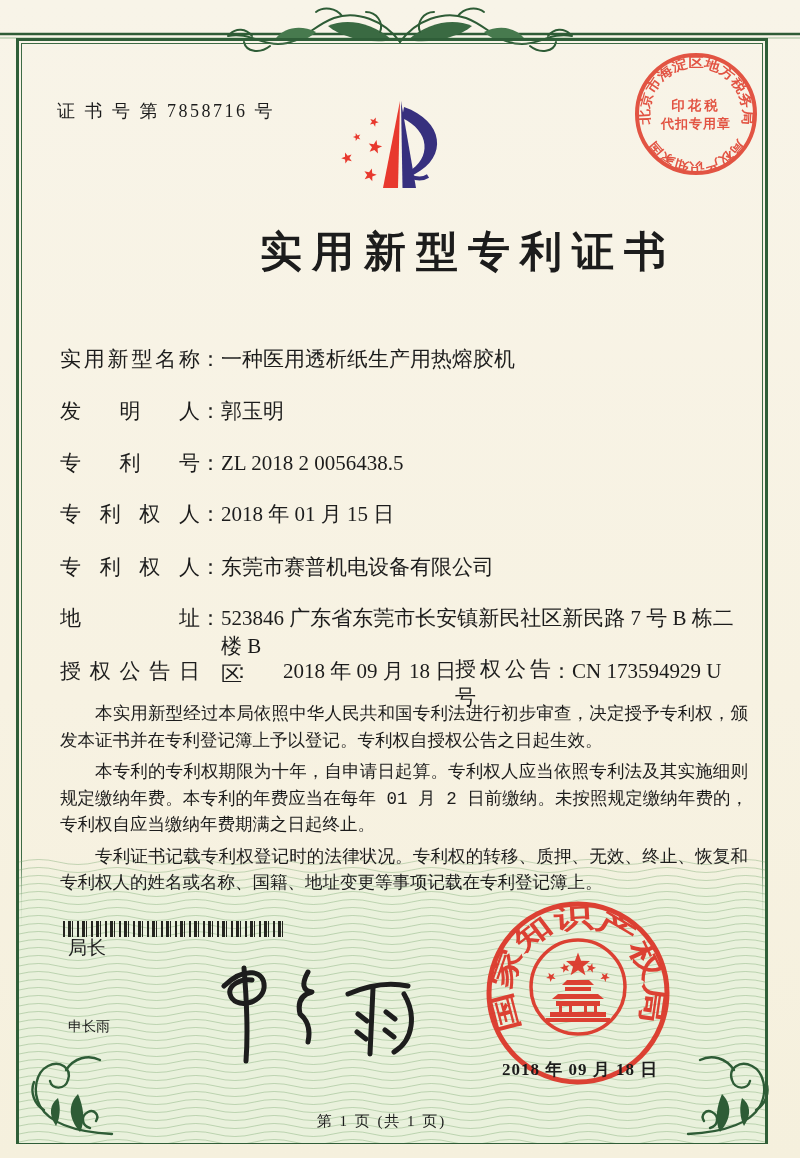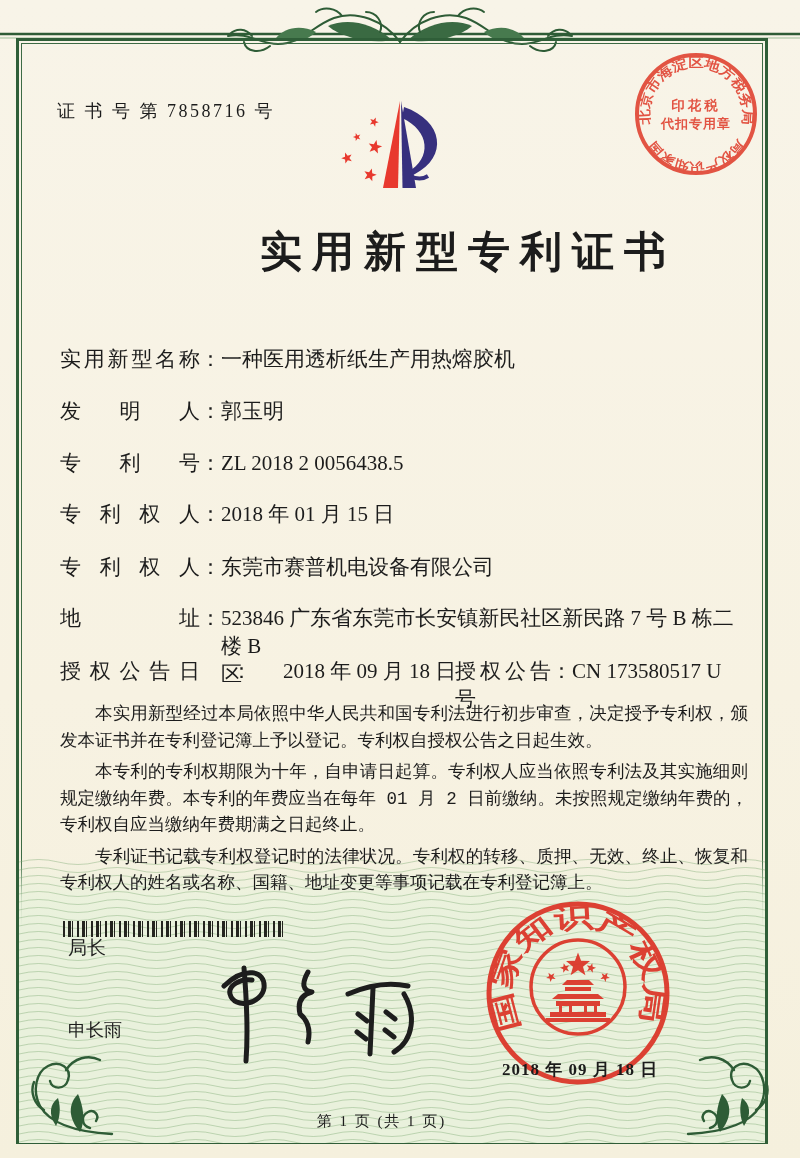--- a/index.html
+++ b/index.html
@@ -21,34 +21,34 @@
   .title{position:absolute;left:16px;top:224px;width:660px;text-align:right;
          font-size:42px;font-weight:bold;letter-spacing:10px;}
   
   .row{position:absolute;left:60px;width:690px;font-size:21px;line-height:28px;display:flex;}
   .row .lbl{display:inline-block;width:140px;flex:none;text-align:justify;text-align-last:justify;}
   .row .colon{flex:none;}
   .row .val{}
   .r1{top:345px}.r2{top:397px}.r3{top:449px}.r4{top:500px}.r5{top:553px}.r6{top:604px}
   .rgrant{top:657px}
   .pair2{position:absolute;left:395px;top:0;display:flex;}
-  .pair2 .lbl{width:96px;}
+  .pair2 .lbl{width:96px;font-family:Liberation Mono, monospace;}
   
   .body-text{position:absolute;left:60px;top:701px;width:688px;font-size:17.5px;
              line-height:26.5px;text-align:justify;font-family:Liberation Mono, monospace;}
   .body-text p{margin:0 0 5px;text-indent:2em;}
   
   .panel{position:absolute;left:19px;top:858px;width:746px;height:285px;
          background:linear-gradient(180deg,rgba(233,242,220,0) 0,rgba(233,242,220,.85) 40px,#e9f1dc 70px);}
   .waves{position:absolute;inset:0;width:100%;height:100%;}
   .barcode{position:absolute;left:63px;top:921px;width:224px;height:16px;
            background:repeating-linear-gradient(90deg,#24241f 0 2px,transparent 2px 5px,
            #24241f 5px 8px,transparent 8px 9px,#24241f 9px 10px,transparent 10px 14px);}
   .officer-title{position:absolute;left:68px;top:935px;font-size:19px;font-family:"Liberation Sans","DejaVu Sans",sans-serif;text-align:right;}
-  .officer-name{position:absolute;left:68px;top:1018px;font-size:18px;font-family:"Liberation Sans","DejaVu Sans",sans-serif;}
+  .officer-name{position:absolute;left:68px;top:1018px;font-size:14px;font-family:"Liberation Sans","DejaVu Sans",sans-serif;}
   .signature{position:absolute;left:210px;top:958px;width:220px;height:108px;}
   .seal{position:absolute;left:480px;top:895px;width:196px;height:196px;opacity:.93;}
   .seal-date{position:absolute;left:484px;top:1058px;width:192px;text-align:center;
              font-size:17px;font-weight:bold;letter-spacing:1px;}
   .footer{position:absolute;left:16px;top:1112px;width:731px;text-align:center;
           font-size:15px;letter-spacing:2px;}
 </style>
 </head>
 <body>
 
@@ -199,21 +199,21 @@
     <span class="val"><span>523846 广东省东莞市长安镇新民社区新民路 7 号 B 栋二楼 B</span><br>
       <span>区</span></span>
   </div>
   <div class="row rgrant" style="position:absolute;gap:31px;">
     <span class="lbl">授权公告日</span>
       <span class="colon">：</span>
     <span class="val">2018 年 09 月 18 日</span>
     <span class="pair2">
       <span class="lbl">授权公告号</span>
         <span class="colon">：</span>
-      <span class="val">CN 173580517 U</span>
+      <span class="val">CN 173594929 U</span>
     </span>
   </div>
 
   <div class="body-text">
     <p>本实用新型经过本局依照中华人民共和国专利法进行初步审查，决定授予专利权，颁发本证书并在专利登记簿上予以登记。专利权自授权公告之日起生效。</p>
     <p>本专利的专利权期限为十年，自申请日起算。专利权人应当依照专利法及其实施细则规定缴纳年费。本专利的年费应当在每年 01 月 2 日前缴纳。未按照规定缴纳年费的，专利权自应当缴纳年费期满之日起终止。</p>
     <p>专利证书记载专利权登记时的法律状况。专利权的转移、质押、无效、终止、恢复和专利权人的姓名或名称、国籍、地址变更等事项记载在专利登记簿上。</p>
   </div>
 
   <div class="barcode"></div>

